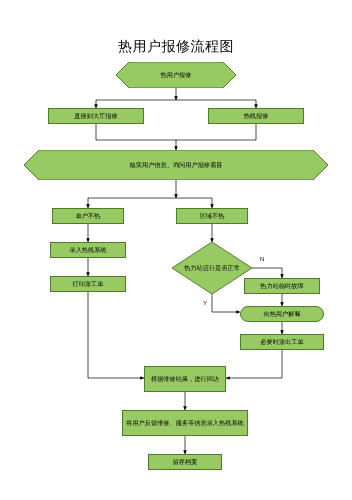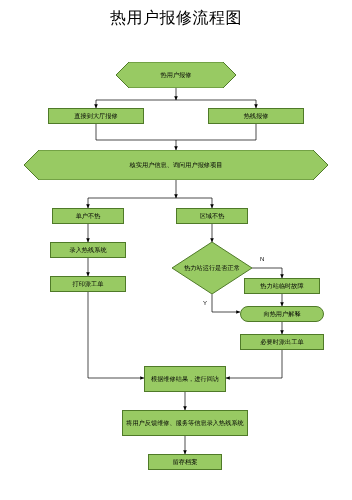--- a/index.html
+++ b/index.html
@@ -15,24 +15,24 @@
     overflow: hidden;
   }
   #page {
     position: relative;
     width: 352px;
     height: 500px;
   }
   #title {
     position: absolute;
     left: 0;
-    top: 8px;
+    top: 38px;
     width: 352px;
     text-align: center;
-    font-size: 16px;
+    font-size: 14px;
     color: #000;
     letter-spacing: 0.5px;
   }
   .node {
     position: absolute;
     box-sizing: border-box;
     background: #98ca63;
     border: 1px solid #4f7a28;
     color: #000;
     font-size: 6.2px;

